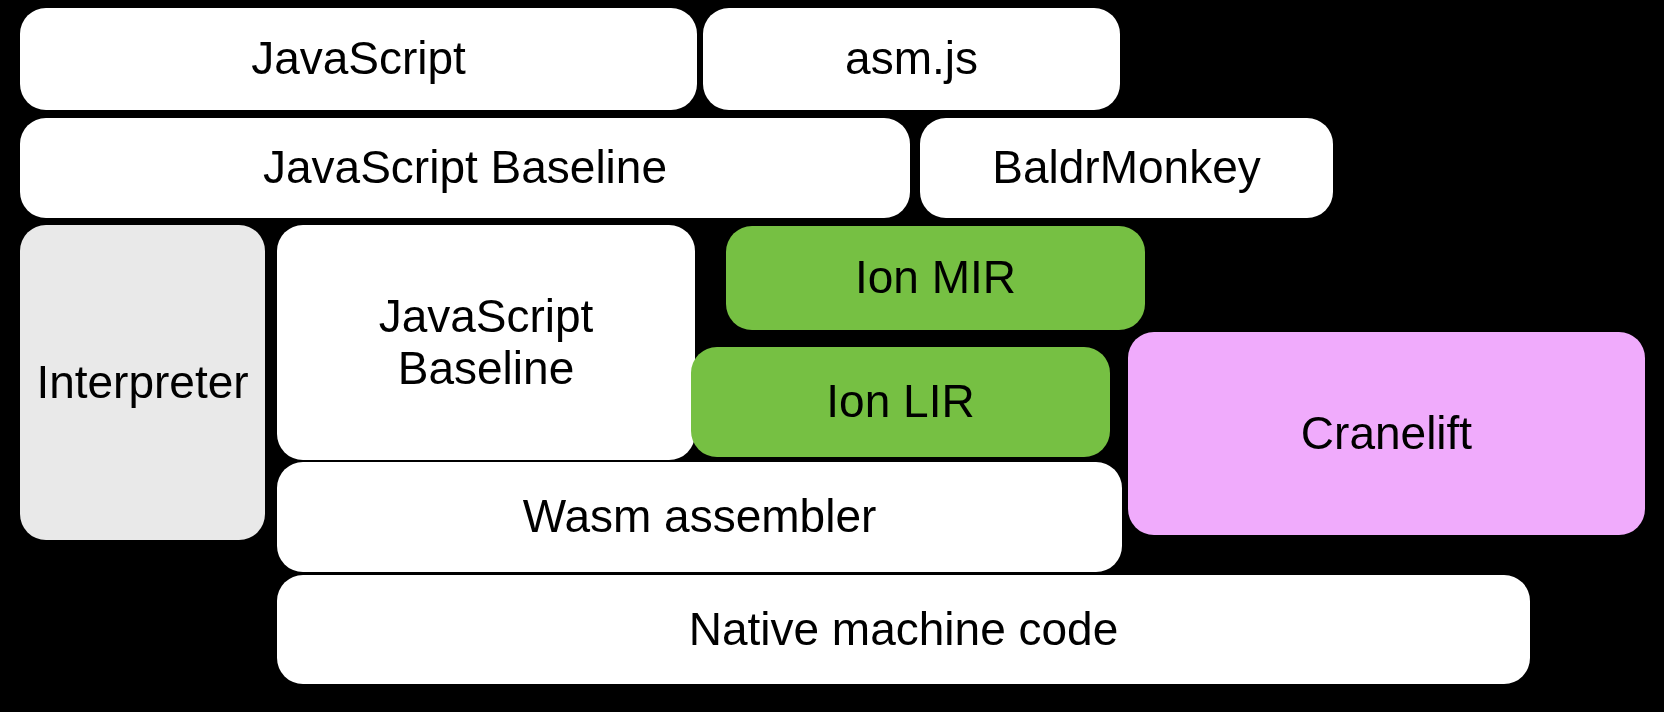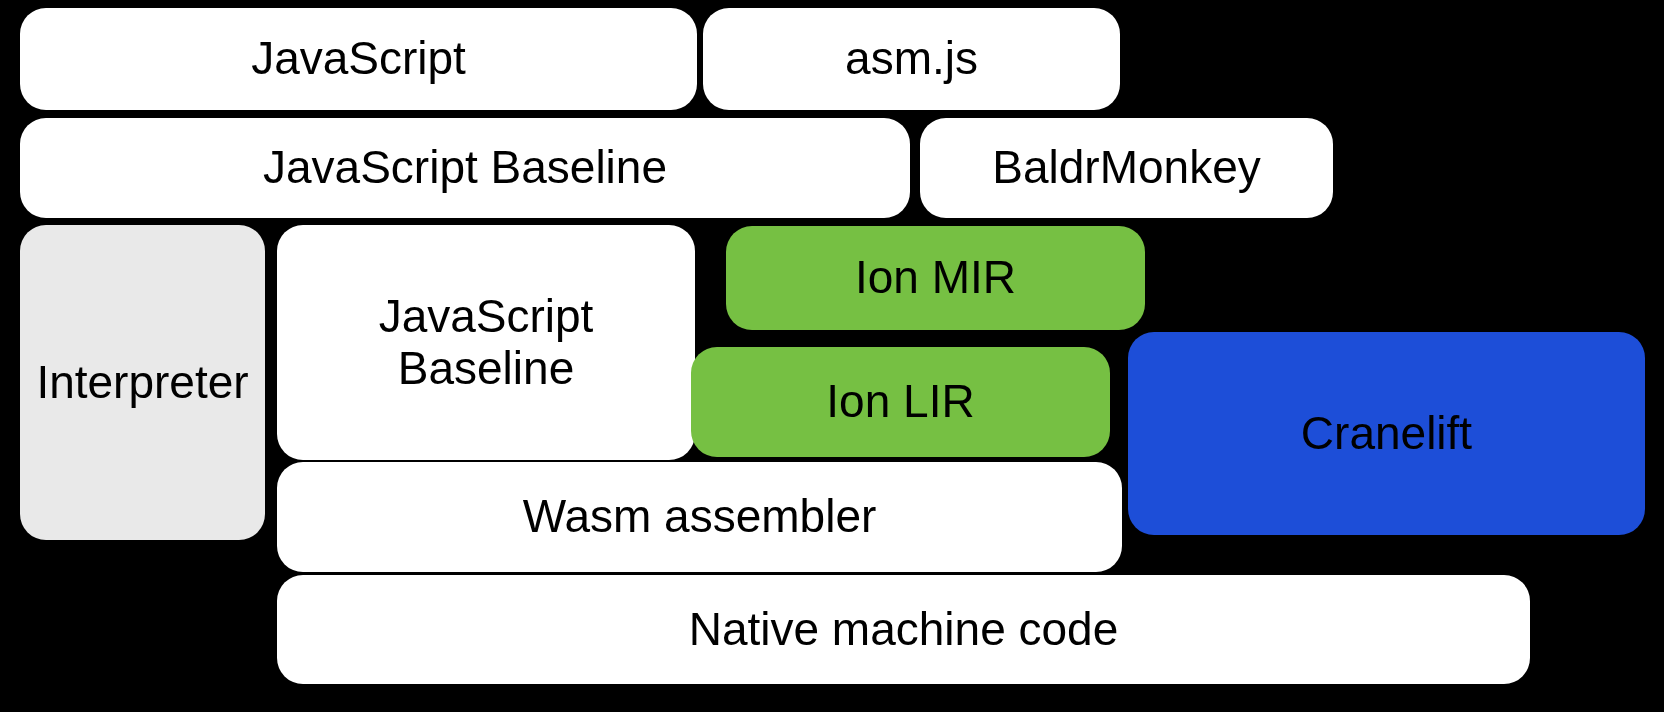--- a/index.html
+++ b/index.html
@@ -29,21 +29,21 @@
     color: #000000;
     font-size: 46px;
     font-weight: 400;
     line-height: 1.12;
     letter-spacing: 0px;
     white-space: pre-line;
     user-select: none;
   }
   .box.gray  { background: #e9e9e9; }
   .box.green { background: #76c043; }
-  .box.pink  { background: #1d4ed8; }
+  .box.pink  { background: #f0abfc; }
 
   
   .b-javascript        { left: 20px;   top: 8px;   width: 677px; height: 102px; }
   .b-asmjs             { left: 703px;  top: 8px;   width: 417px; height: 102px; }
   .b-wasm              { left: 1128px; top: 8px;   width: 517px; height: 102px; }
 
   
   .b-js-bytecode       { left: 20px;   top: 118px; width: 890px; height: 100px; }
   .b-baldrmonkey       { left: 920px;  top: 118px; width: 413px; height: 100px; }
 

